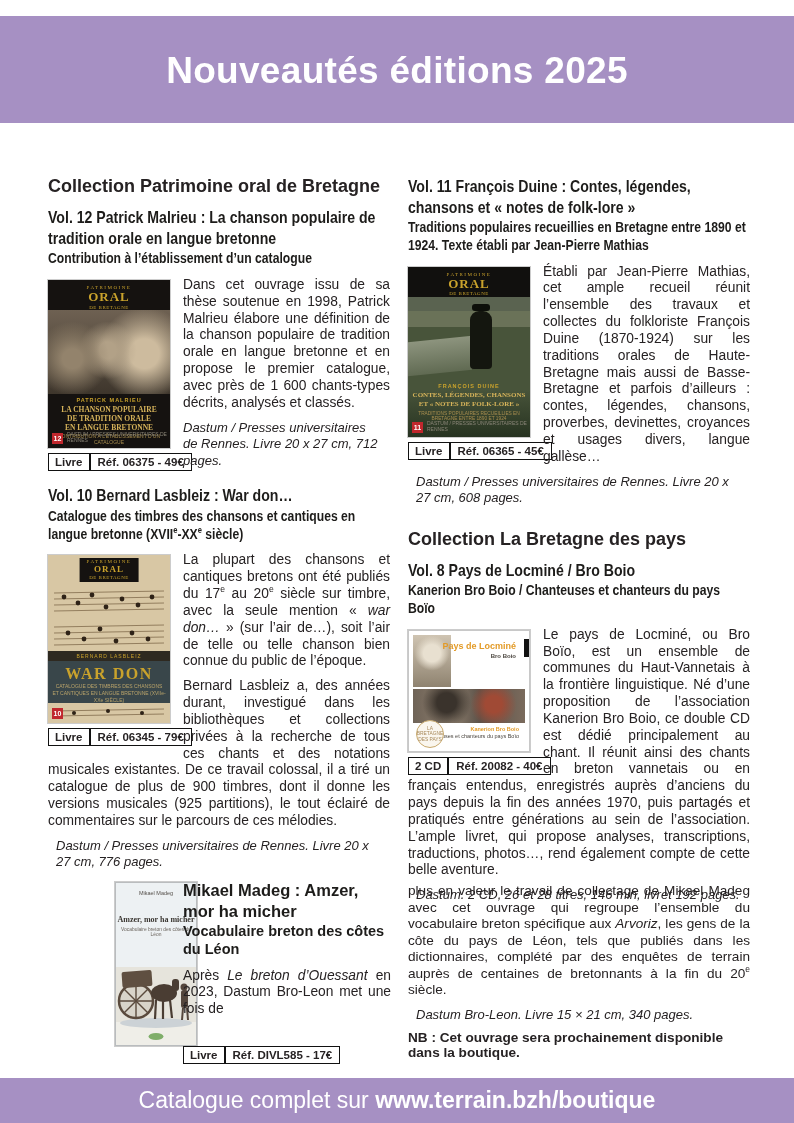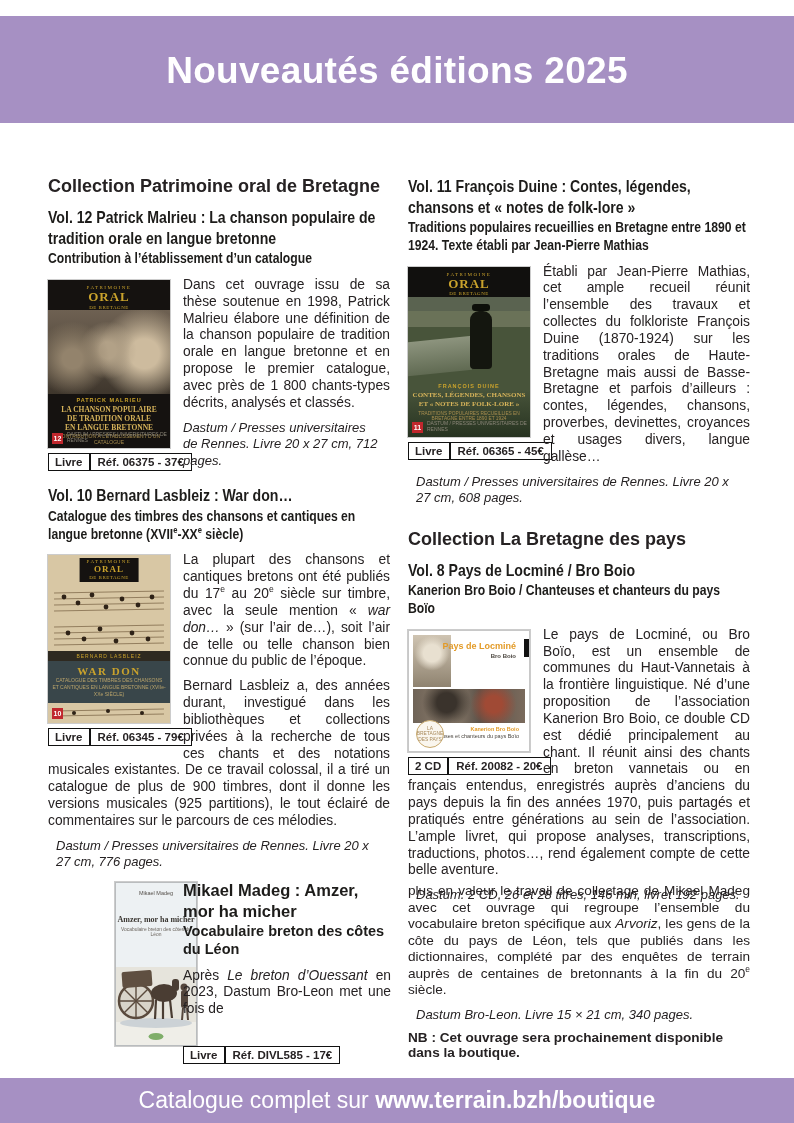--- a/index.html
+++ b/index.html
@@ -74,21 +74,21 @@
   .cover-v10{width:122px;height:168px;background:#d8c7a4;}
   .cover-v10 svg.ms{position:absolute;inset:0;}
   .v10-logo{position:absolute;top:3px;left:50%;transform:translateX(-50%);
             background:#151210;padding:1px 7px 2px;}
   .v10-logo .oral{position:static;}
   .v10-logo .o2{font-size:9px;}
   .v10-author{position:absolute;top:96px;left:0;right:0;background:rgba(22,19,14,.88);
               color:#c9a22c;font-size:5px;letter-spacing:1px;text-align:center;padding:2px 0;}
   .v10-titleband{position:absolute;top:106px;left:0;right:0;height:42px;background:#39464a;
                  text-align:center;padding-top:4px;box-sizing:border-box;}
-  .v10-title{font-family:"Liberation Serif",serif;color:#c9a22c;font-size:11px;
+  .v10-title{font-family:"Liberation Serif",serif;color:#c9a22c;font-size:16px;
              font-weight:700;letter-spacing:1.5px;}
   .v10-sub{color:#b9a36a;font-size:5px;line-height:1.35;}
 
   
   .cover-v11{width:122px;height:170px;
      background:linear-gradient(180deg,#11100e 0 30px,#5a6350 30px 44px,#6a7258 44px 60px,
                 #48543a 60px 72%,#273321);}
   .v11-glass{position:absolute;top:72px;left:0;width:64px;height:34px;
              background:linear-gradient(180deg,#8d947e,#606a52);transform:skewY(-6deg);}
   .priest{position:absolute;top:44px;left:62px;width:22px;height:58px;background:#14160f;
@@ -170,24 +170,24 @@
               <div>LA CHANSON POPULAIRE</div>
               <div>DE TRADITION ORALE</div>
               <div>EN LANGUE BRETONNE</div>
             </div>
             <div class="v12-sub">CONTRIBUTION À L’ÉTABLISSEMENT D’UN CATALOGUE</div>
             <div class="numbox">12</div>
             <div class="covpub">DASTUM / PRESSES UNIVERSITAIRES DE RENNES</div>
           </div>
           <div class="badge">
             <span class="c1">Livre</span>
-            <span class="c2">Réf. 06375 - 37€</span>
+            <span class="c2">Réf. 06375 - 49€</span>
           </div>
         </div>
-        <p class="body">Dans cet ouvrage issu de sa thèse soutenue en 1998, Patrick Malrieu élabore une définition de la chanson populaire de tradition orale en langue bretonne et en propose le premier catalogue, avec près de 1 800 chants-types décrits, analysés et classés.</p>
+        <p class="body">Dans cet ouvrage issu de sa thèse soutenue en 1998, Patrick Malrieu élabore une définition de la chanson populaire de tradition orale en langue bretonne et en propose le premier catalogue, avec près de 1 600 chants-types décrits, analysés et classés.</p>
         <p class="imprint">Dastum / Presses universitaires de Rennes. Livre 20 x 27 cm, 712 pages.</p>
       </div>
 
       <div class="art">
         <h4 class="vt">Vol. 10  Bernard Lasbleiz : War don…</h4>
         <h5 class="vs"><span>Catalogue des timbres des chansons et cantiques en langue bretonne (XVII</span><sup>e</sup><span>-XX</span><sup>e</sup><span> siècle)</span></h5>
         <div class="covwrap">
           <div class="cover cover-v10">
             <svg class="ms" width="122" height="168" viewBox="0 0 122 168">
               <g stroke="#6b5436" stroke-width="0.8" opacity="0.8">
@@ -290,21 +290,21 @@
             <div class="cd-title">Pays de Locminé</div>
             <div class="cd-sub">Bro Boio</div>
             <div class="cd-tab"></div>
             <div class="cd-strip"></div>
             <div class="cd-l1">Kanerion Bro Boio</div>
             <div class="cd-l2">Chanteuses et chanteurs du pays Boïo</div>
             <div class="cd-logo">LA BRETAGNE DES PAYS</div>
           </div>
           <div class="badge">
             <span class="c1">2 CD</span>
-            <span class="c2">Réf. 20082 - 20€</span>
+            <span class="c2">Réf. 20082 - 40€</span>
           </div>
         </div>
         <p class="body">Le pays de Locminé, ou Bro Boïo, est un ensemble de communes du Haut-Vannetais à la frontière linguistique. Né d’une proposition de l’association Kanerion Bro Boio, ce double CD est dédié principalement au chant. Il réunit ainsi des chants en breton vannetais ou en français entendus, enregistrés auprès d’anciens du pays depuis la fin des années 1970, puis partagés et pratiqués entre générations au sein de l’association. L’ample livret, qui propose analyses, transcriptions, traductions, photos…, rend également compte de cette belle aventure.</p>
         <p class="imprint">Dastum. 2 CD, 26 et 28 titres, 146 min, livret 192 pages.</p>
       </div>
     </div>
   </div>
 
 
   <div class="bottom">

